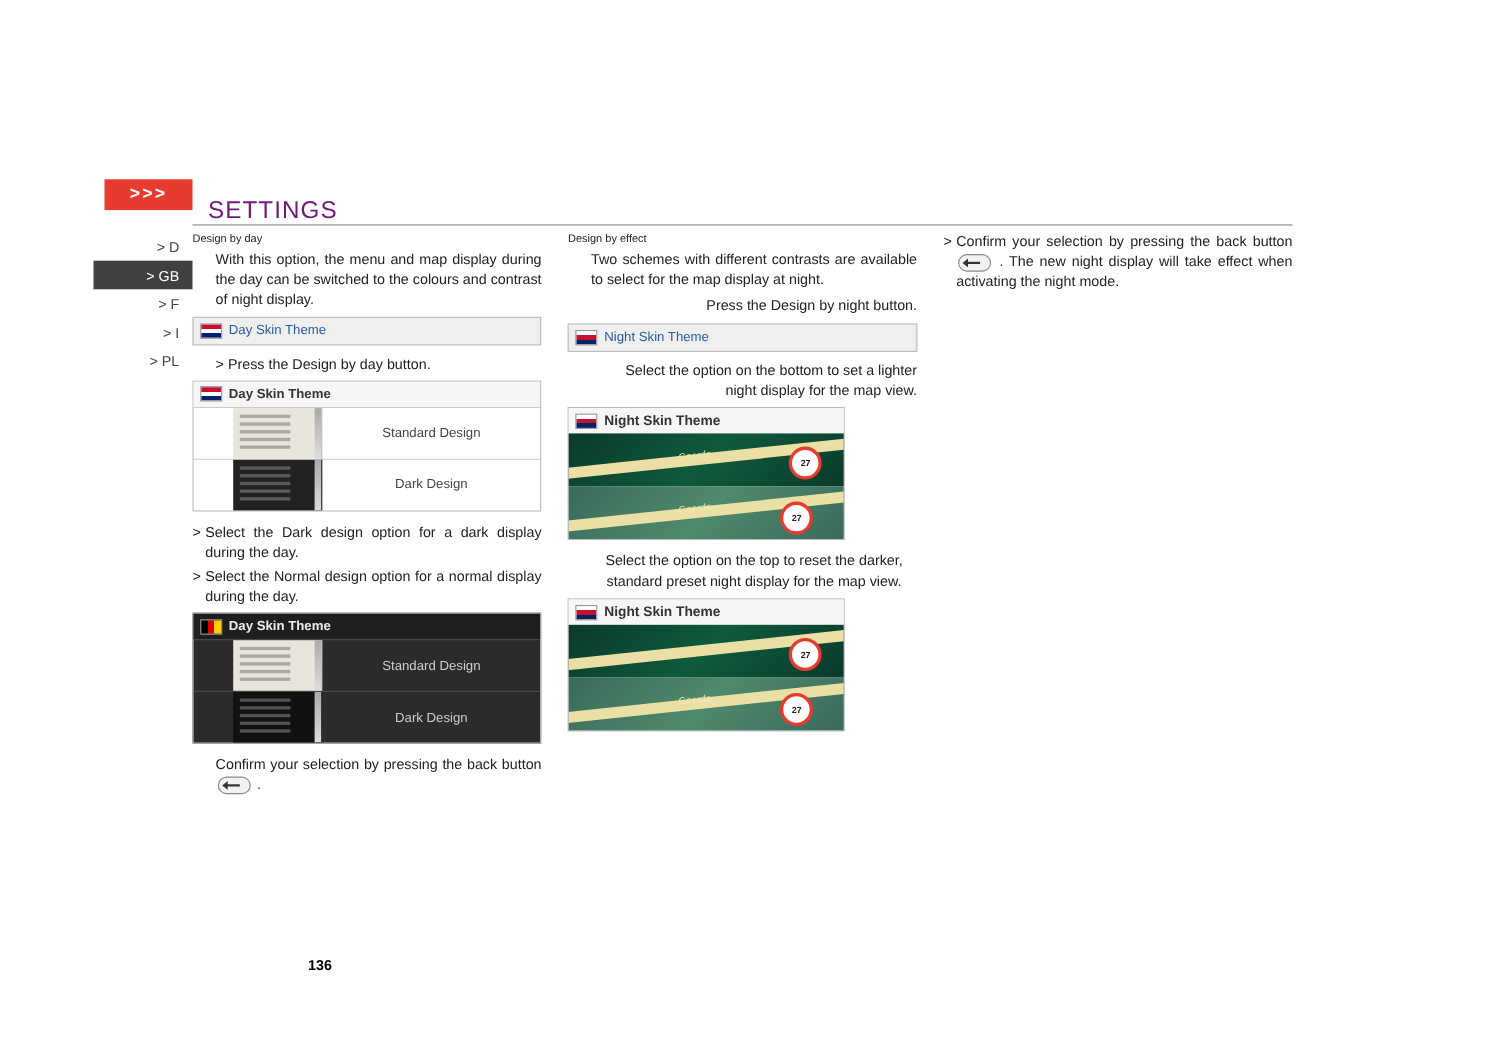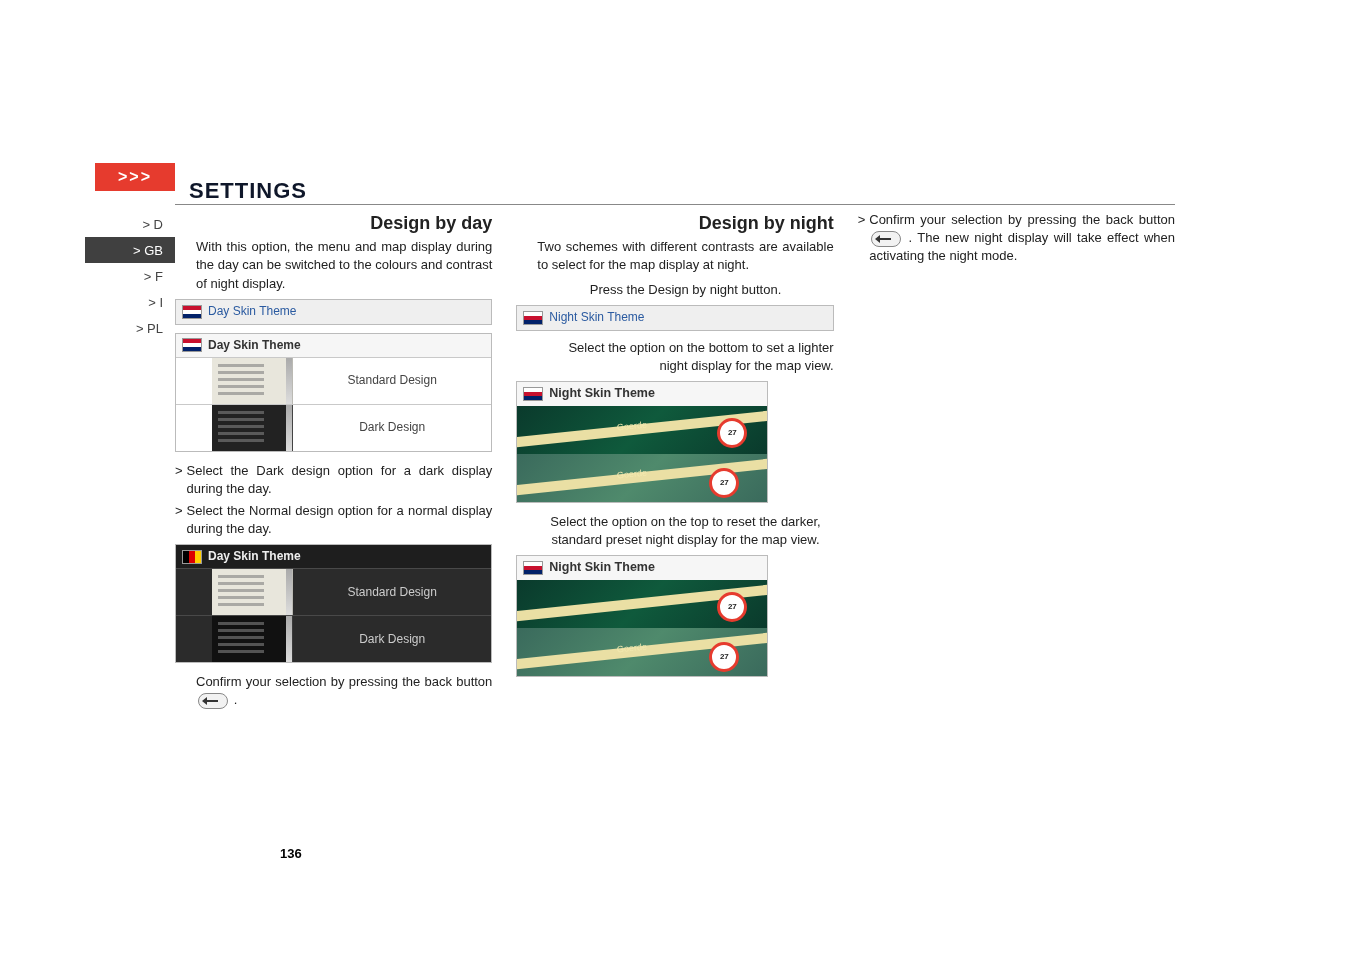--- a/index.html
+++ b/index.html
@@ -30,23 +30,23 @@
     height: 28px;
     display: flex;
     align-items: center;
     justify-content: center;
     font-weight: bold;
     letter-spacing: 2px;
     margin-left: -80px;
   }
   .section-title {
     font-size: 22px;
-    font-weight: 700;
+    font-weight: 400;
     letter-spacing: 1px;
-    color: #0f172a;
+    color: #701a75;
     padding-left: 14px;
     margin-top: 28px;
   }
   .body-row {
     display: flex;
   }
   .sidebar {
     width: 90px;
     margin-left: -90px;
     flex-shrink: 0;
@@ -71,24 +71,23 @@
     gap: 24px;
     width: 1000px;
   }
   .col {
     width: 320px;
     font-size: 13px;
     color: #222;
     line-height: 1.4;
   }
   .subheading {
-    font-weight: bold;
-    font-size: 18px;
+    font-weight: normal;
+    font-size: 10px;
     margin-bottom: 2px;
-    text-align: right;
   }
   .para {
     text-align: justify;
     margin-bottom: 6px;
     margin-left: 21px;
   }
   .ui-bar {
     border: 1px solid #bbb;
     background: #efefef;
     display: flex;
@@ -290,21 +289,21 @@
     top: 3px;
     width: 0;
     height: 0;
     border-right: 5px solid #333;
     border-top: 4px solid transparent;
     border-bottom: 4px solid transparent;
   }
   .page-number {
     position: absolute;
     left: 280px;
-    top: 846px;
+    top: 870px;
     font-weight: bold;
     font-size: 13px;
   }
 </style>
 </head>
 <body>
 
 <div class="page">
 
   <div class="header-row">
@@ -326,20 +325,21 @@
 
       <div class="col">
         <div class="subheading">Design by day</div>
         <div class="para">With this option, the menu and map display during the day can be switched to the colours and contrast of night display.</div>
 
         <div class="ui-bar">
           <span class="flag"></span>
           <span>Day Skin Theme</span>
         </div>
 
+        <div class="para">&gt; Press the Design by day button.</div>
 
         <div class="theme-card light">
           <div class="card-header">
             <span class="flag"></span>
             <span>Day Skin Theme</span>
           </div>
           <div class="theme-row">
             <div class="theme-thumb std">
               <div class="theme-thumb-lines">
                   <span></span>
@@ -406,23 +406,23 @@
         </div>
 
         <div class="para">
           <span>Confirm your selection by pressing the back button </span>
           <span class="back-icon"></span>
           <span>.</span>
         </div>
       </div>
 
       <div class="col">
-        <div class="subheading">Design by night</div>
+        <div class="subheading">Design by effect</div>
         <div class="para">Two schemes with different contrasts are available to select for the map display at night.</div>
-        <div class="para" style="text-align:center">Press the Design by night button.</div>
+        <div class="para" style="text-align:right">Press the Design by night button.</div>
 
         <div class="ui-bar night">
           <span class="flag"></span>
           <span>Night Skin Theme</span>
         </div>
 
         <div class="para" style="text-align:right">Select the option on the bottom to set a lighter night display for the map view.</div>
 
         <div class="night-card" style="width:250px">
           <div class="card-header">

